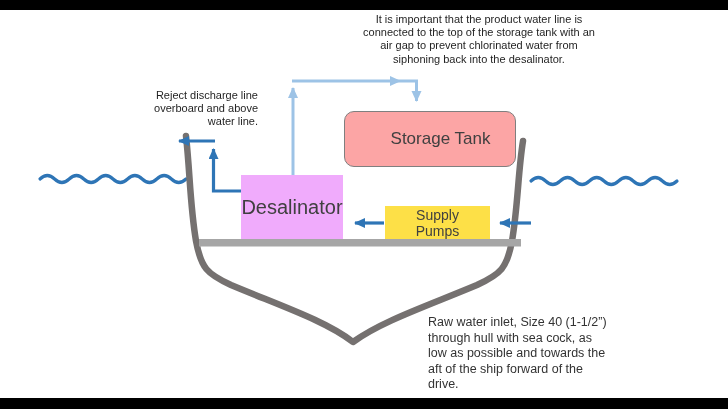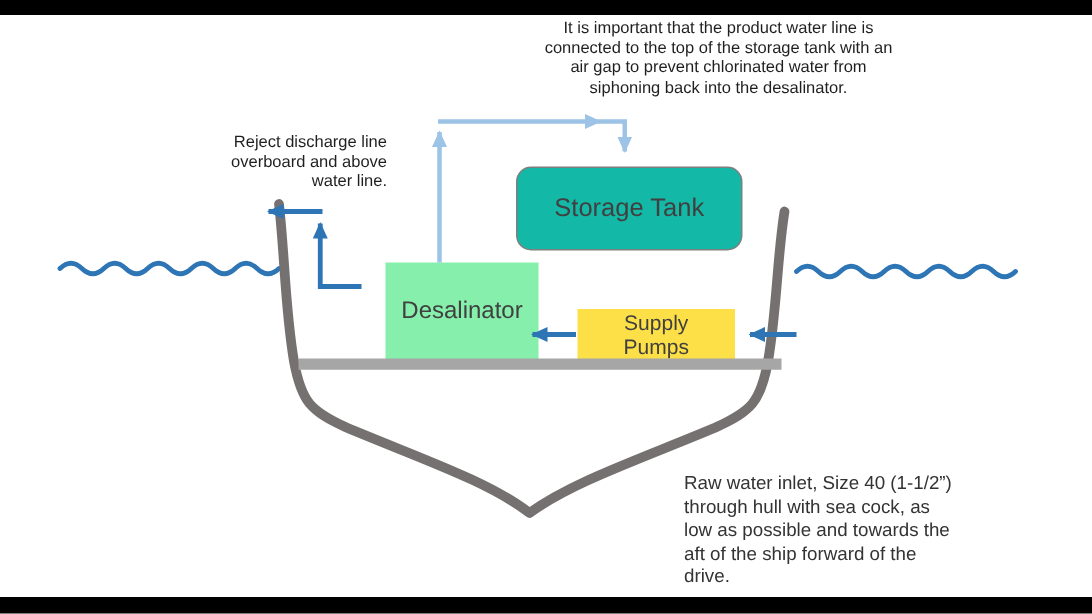--- a/index.html
+++ b/index.html
@@ -18,35 +18,36 @@
   #note-product{
     left:344px;top:13px;width:270px;
     font-size:11px;line-height:13.2px;text-align:center;
   }
   #note-reject{
     left:98px;top:89px;width:160px;
     font-size:11px;line-height:13.2px;text-align:right;
   }
   #note-rawwater{
     left:428px;top:315px;width:200px;
-    font-size:12.5px;line-height:15.6px;text-align:left;color:#333333;margin-left:28px;
+    font-size:12.5px;line-height:15.6px;text-align:left;color:#333333;
   }
 
   .box{
     position:absolute;z-index:1;display:flex;align-items:center;justify-content:center;
     color:#404040;text-align:center;white-space:pre-line;
   }
   #storage-tank{
     left:344px;top:111px;width:149px;height:54px;
-    background:#14b8a6;border:1.5px solid #7F7F7F;border-radius:10px;
+    background:#fca5a5;border:1.5px solid #7F7F7F;border-radius:10px;
     font-size:17px;
+    padding-left:21px;
   }
   #desalinator{
     left:241px;top:175px;width:102px;height:65px;
-    background:#86efac;font-size:16px;margin-left:16px;
+    background:#f0abfc;font-size:20px;
   }
   #supply-pumps{
     left:385px;top:206px;width:105px;height:34px;
     background:#fde047;font-size:14px;line-height:16px;
   }
 
   #diagram-svg{position:absolute;left:0;top:0;z-index:5;pointer-events:none;}
 </style>
 </head>
 <body>

